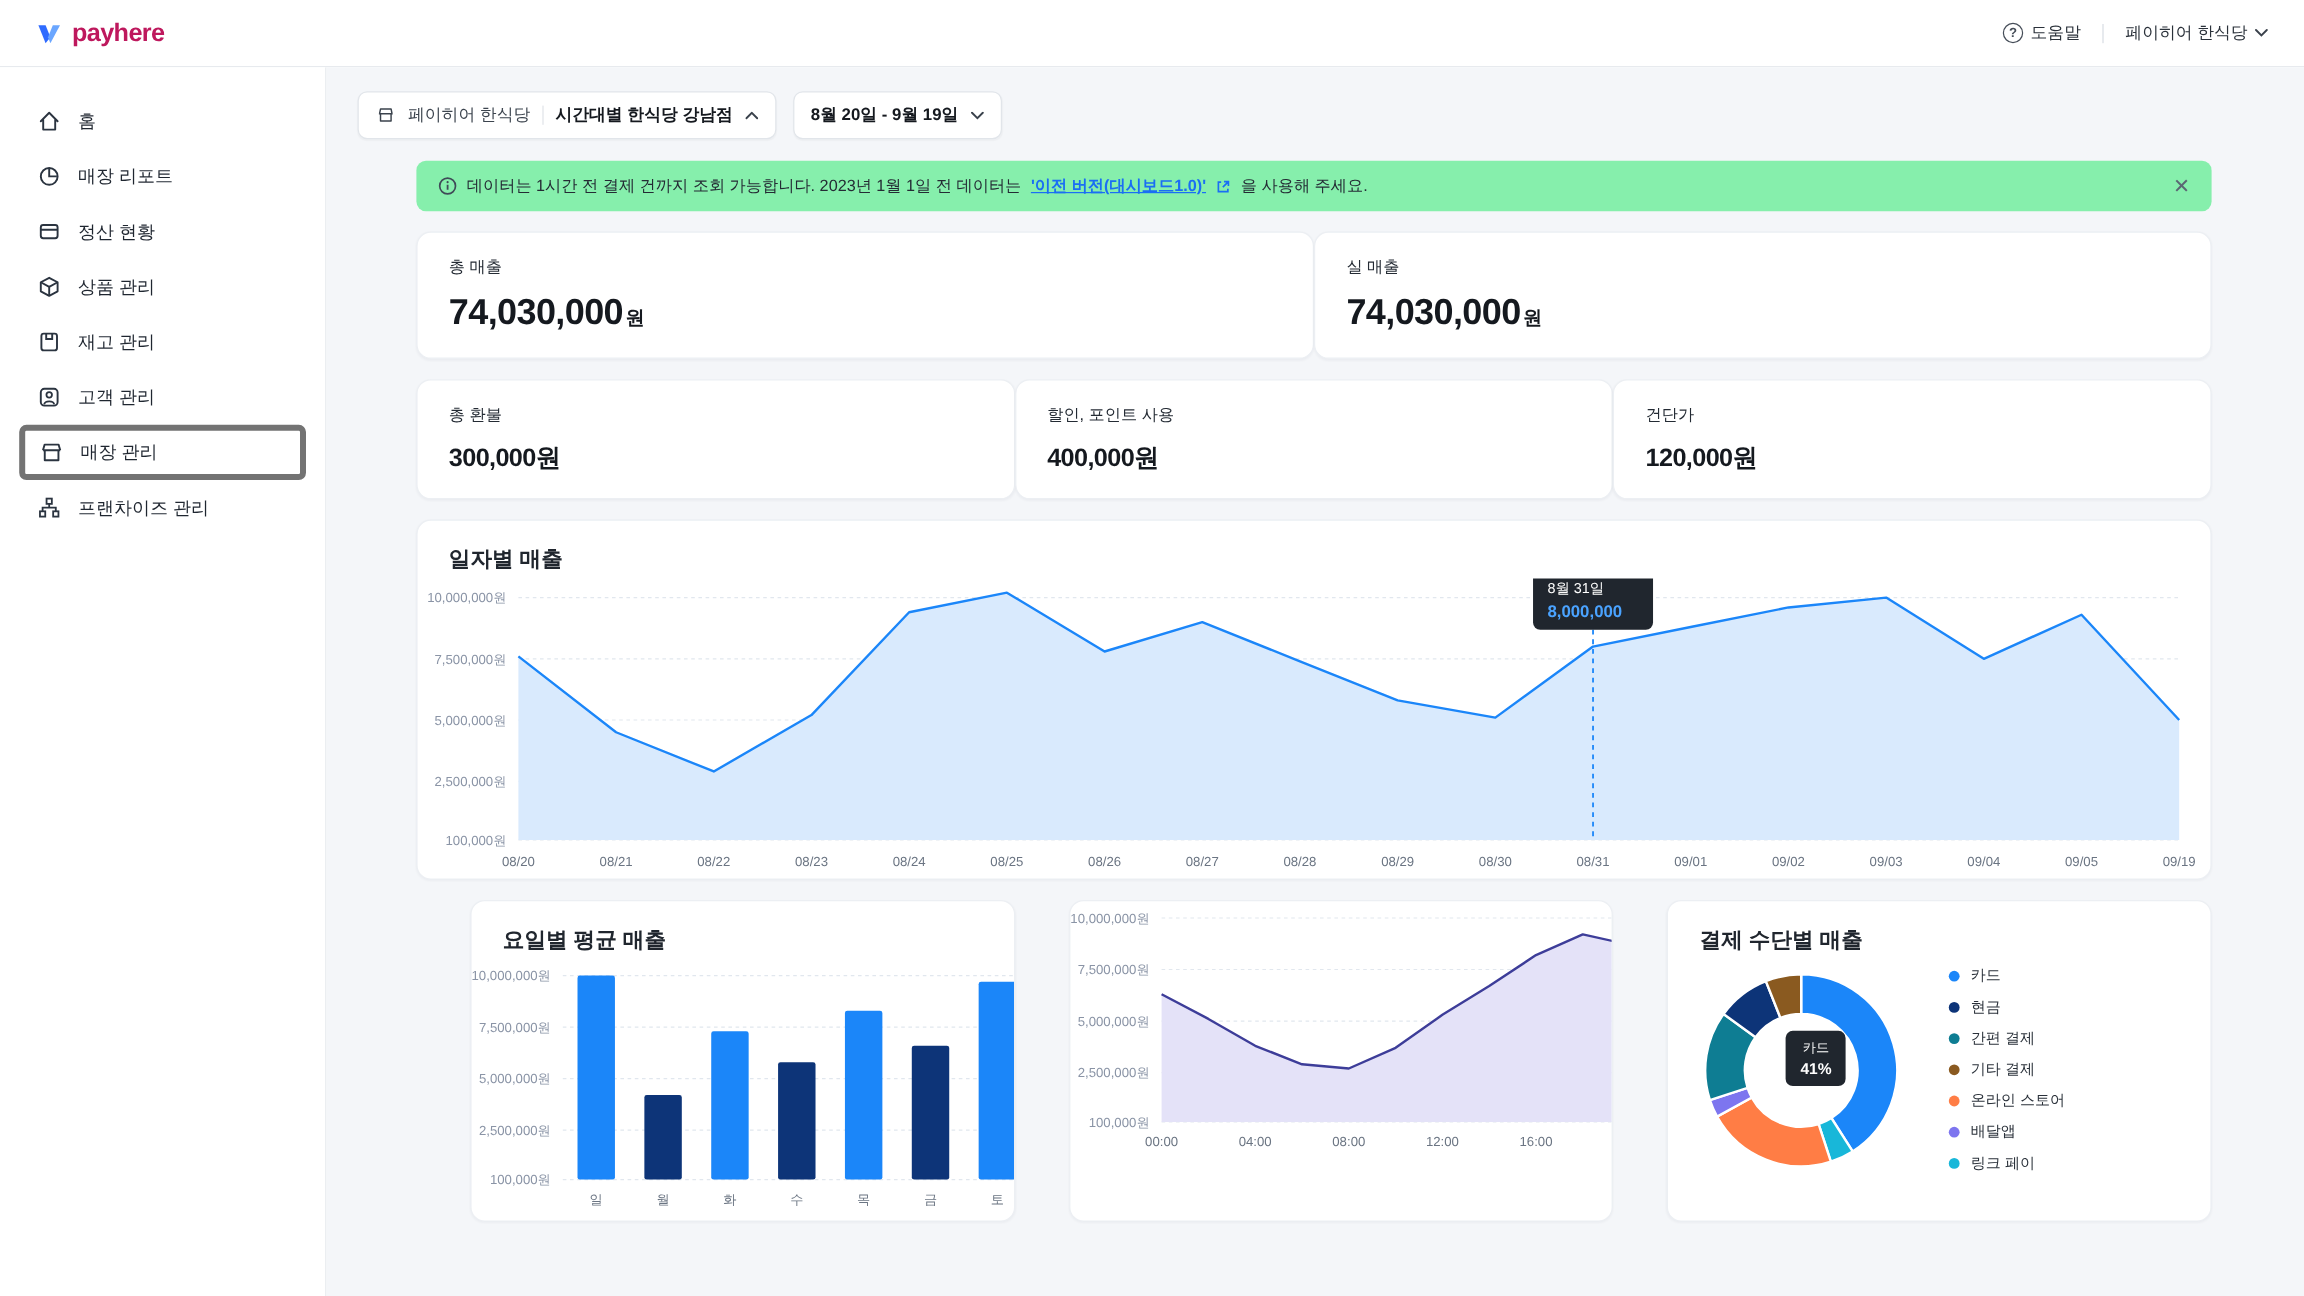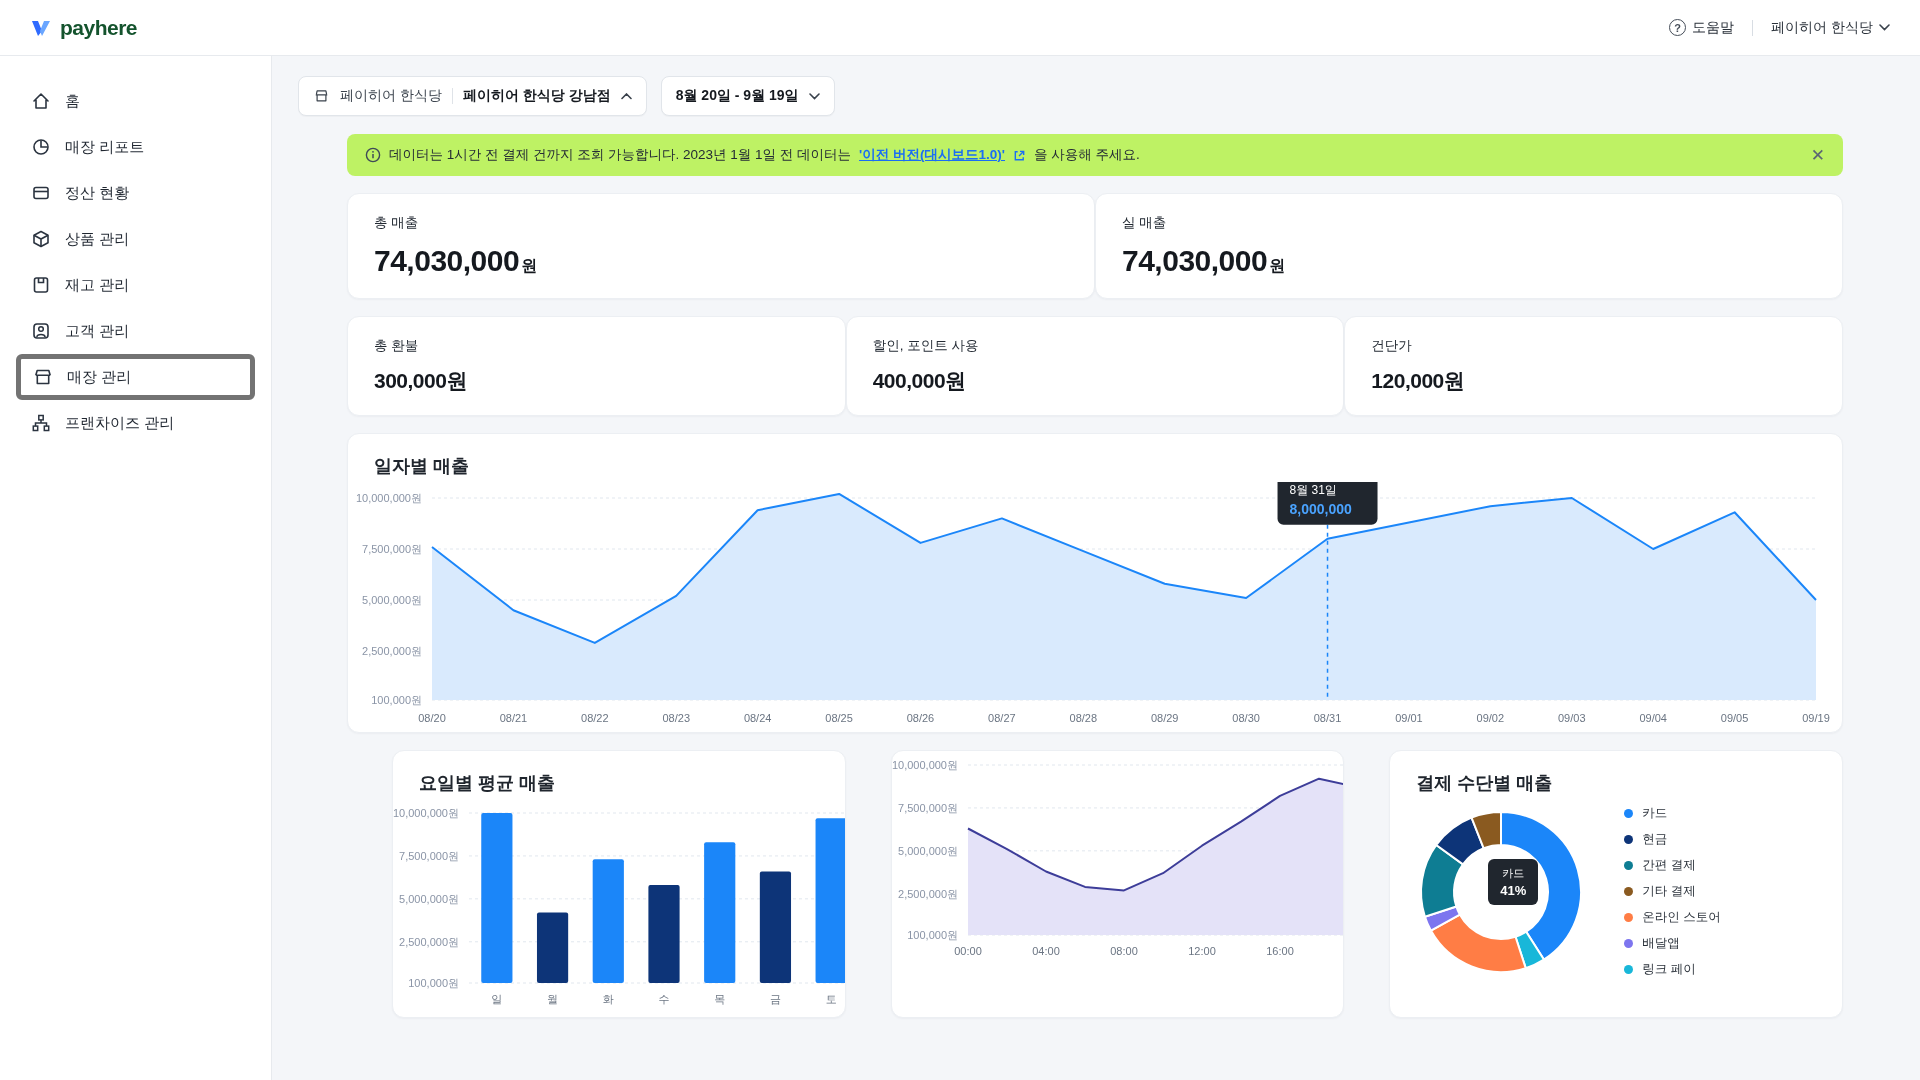--- a/index.html
+++ b/index.html
@@ -5,21 +5,21 @@
   * { box-sizing: border-box; margin: 0; padding: 0; }
   html,body { width:1920px; height:1080px; overflow:hidden; }
   body { font-family:"Liberation Sans","DejaVu Sans",sans-serif; background:#fff; color:#1f2630; }
 
   .app { display:flex; flex-direction:column; height:100%; }
 
   
   header { height:56px; min-height:56px; background:#fff; border-bottom:1px solid #e7eaee;
            display:flex; align-items:center; justify-content:space-between; padding:0 30px; }
   .logo { display:flex; align-items:center; gap:8px; cursor:pointer; }
-  .logo-text { font-size:21px; font-weight:bold; color:#14532d; letter-spacing:-0.5px; }
+  .logo-text { font-size:21px; font-weight:bold; color:#be185d; letter-spacing:-0.5px; }
   .header-right { display:flex; align-items:center; gap:18px; font-size:14px; color:#2a313a; }
   .hbtn { display:flex; align-items:center; gap:6px; cursor:pointer; }
   .vdiv { width:1px; height:16px; background:#d8dde3; }
   .qcircle { width:17px; height:17px; border:1.5px solid #454d58; border-radius:50%;
              display:flex; align-items:center; justify-content:center; font-size:11px; font-weight:bold; color:#454d58; }
 
   
   .body { display:flex; flex:1; overflow:hidden; }
   aside { width:272px; min-width:272px; background:#fff; border-right:1px solid #e7eaee; padding:22px 16px; }
   .sidebar-item { display:flex; align-items:center; gap:14px; height:46px; padding:0 12px;
@@ -33,21 +33,21 @@
   
   .toolbar { display:flex; align-items:center; gap:14px; }
   .tool-pill { background:#fff; border:1px solid #e1e5ea; border-radius:8px; height:40px;
                display:flex; align-items:center; padding:0 14px; gap:10px; font-size:14px; cursor:pointer;
                box-shadow:0 1px 1px rgba(20,30,40,.03); }
   .tool-pill b { font-weight:bold; color:#15191f; }
   .tool-pill .muted { color:#3c444e; }
   .tdiv { width:1px; height:16px; background:#dfe3e8; }
 
   
-  .banner { background:#bef264; border-radius:8px; min-height:42px; display:flex; align-items:center;
+  .banner { background:#86efac; border-radius:8px; min-height:42px; display:flex; align-items:center;
             padding:0 18px; font-size:13.5px; color:#242b34; gap:8px; }
   .banner a { color:#1a6ef4; font-weight:bold; text-decoration:underline; cursor:pointer; }
   .banner .spacer { flex:1; }
   .banner .close { color:#5b6673; font-size:17px; cursor:pointer; line-height:1; }
 
   
   .row { display:flex; gap:0;justify-content:space-between; }
   .card { background:#fff; border:1px solid #eceff3; border-radius:12px; box-shadow:0 1px 2px rgba(20,30,40,.04); }
   .stat-card { flex:1; padding:20px 26px; }
   .stat-label { font-size:13.5px; color:#242b34; margin-bottom:12px; }
@@ -166,21 +166,21 @@
 
     <main>
 
       <div class="toolbar">
         <div class="tool-pill">
           <svg width="17" height="16" viewBox="0 0 20 20">
             <path d="M3.5 8.5 L4.5 3.5 H15.5 L16.5 8.5 M2.8 8.5 H17.2 M4.5 8.5 V16 H15.5 V8.5" fill="none" stroke="#3a424c" stroke-width="1.5" stroke-linejoin="round"></path>
           </svg>
           <span class="muted">페이히어 한식당</span>
           <span class="tdiv"></span>
-          <b>페이히어 한식당 강남점</b>
+          <b>시간대별 한식당 강남점</b>
           <svg width="11" height="7" viewBox="0 0 11 7">
             <path d="M1 5.5 L5.5 1 L10 5.5" fill="none" stroke="#3a424c" stroke-width="1.6" stroke-linecap="round"></path>
           </svg>
         </div>
         <div class="tool-pill">
           <b>8월 20일 - 9월 19일</b>
           <svg width="11" height="7" viewBox="0 0 11 7">
             <path d="M1 1 L5.5 5.5 L10 1" fill="none" stroke="#3a424c" stroke-width="1.6" stroke-linecap="round"></path>
           </svg>
         </div>

